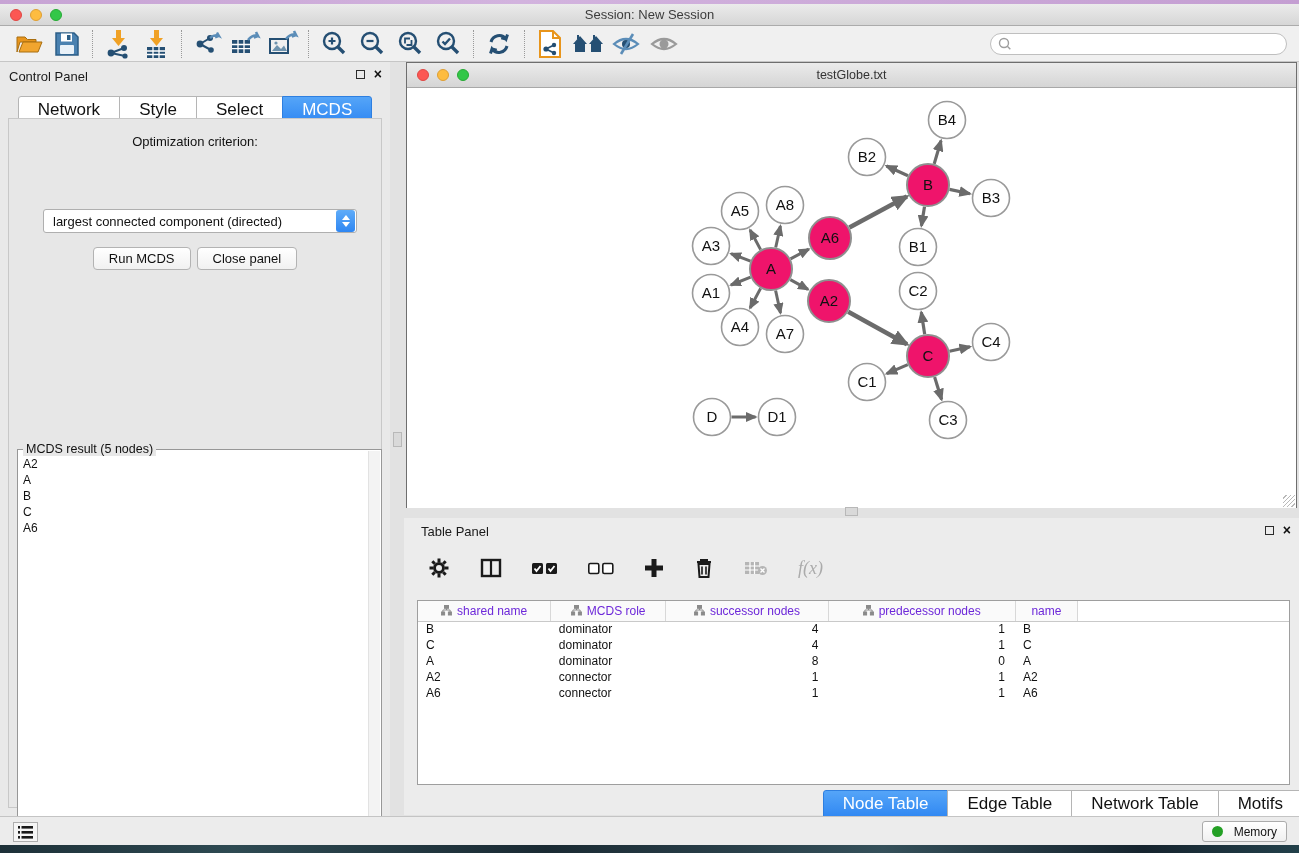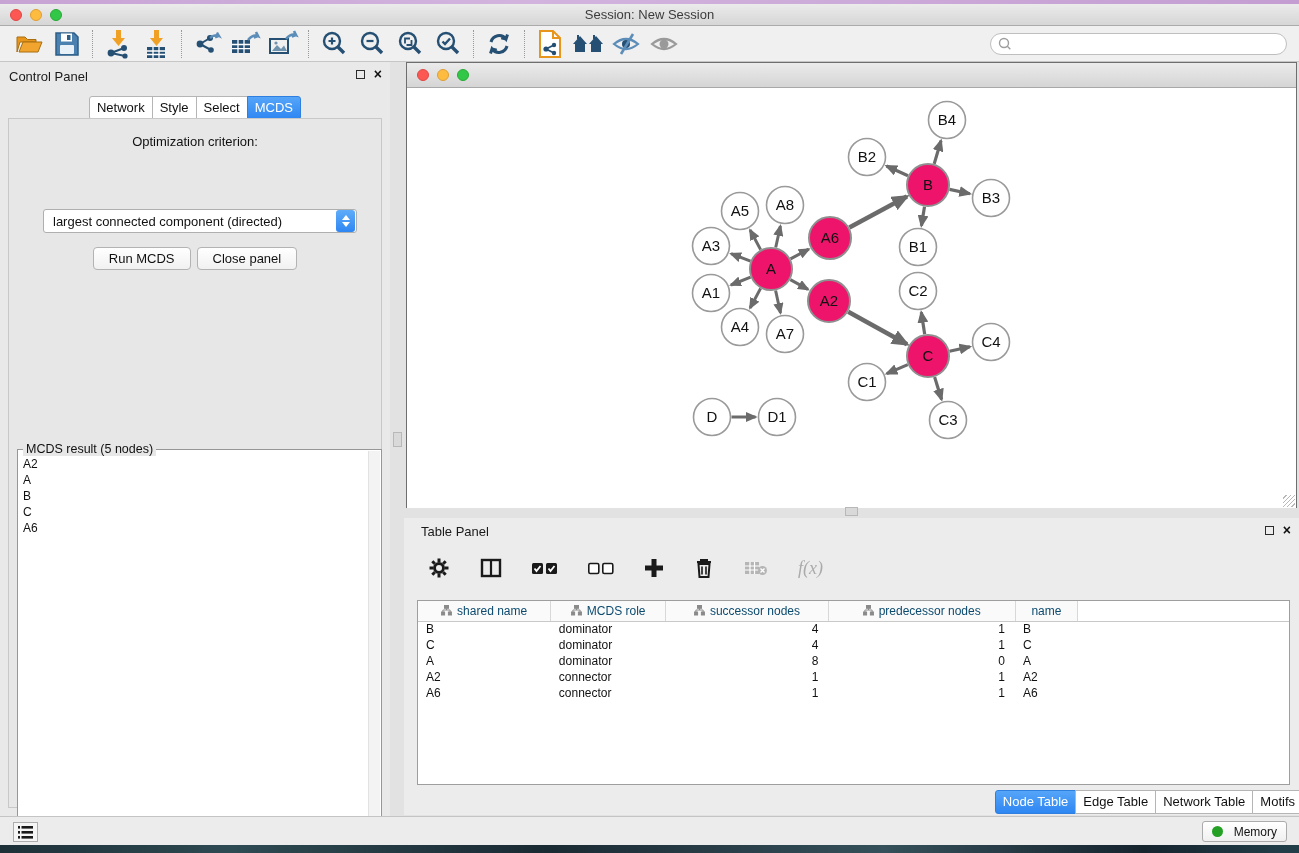--- a/index.html
+++ b/index.html
@@ -37,22 +37,22 @@
   .workspace { position:absolute; left:0; top:62px; width:1299px; height:754px; background:#E2E2E2; }
 
   
   .control-panel { position:absolute; left:0; top:0; width:390px; height:754px; background:#E9E9E9; }
   .cp-head { position:relative; height:28px; display:flex; align-items:center; }
   .cp-head .pt { font-size:13px; color:#1A1A1A; margin-left:9px; }
   .pan-btns { position:absolute; right:8px; top:7px; display:flex; gap:9px; align-items:center; }
   .float-box { width:9px; height:9px; border:1.5px solid #2B2B2B; display:inline-block; }
   .close-x { font-size:14px; font-weight:bold; color:#111; line-height:10px; }
   .cp-tabs { display:flex; justify-content:center; margin-top:6px; }
-  .tab { border:1px solid #B5B5B5; background:#FFF; color:#111; font-size:13px;
-    padding:3px 7px 4px; margin-left:-1px; }
+  .tab { border:1px solid #B5B5B5; background:#FFF; color:#111; font-size:17px;
+    padding:3px 19px 4px; margin-left:-1px; }
   .tab:first-child { border-top-left-radius:3px; border-bottom-left-radius:3px; margin-left:0; }
   .tab:last-child { border-top-right-radius:3px; border-bottom-right-radius:3px; }
   .tab.active { background:linear-gradient(#55A5F8,#2E86F2); border-color:#2E7FE0; color:#FFF; }
   .cp-content { position:absolute; left:8px; top:56px; width:374px; height:690px;
     background:#E7E7E7; border:1px solid #C8C8C8; }
   .opt-label { text-align:center; font-size:13px; color:#111; margin-top:15px; }
   .select-box { position:absolute; left:34px; top:90px; width:314px; height:24px;
     background:#FFF; border:1px solid #AFAFAF; border-radius:3px;
     display:flex; align-items:center;justify-content:space-between; }
   .select-box .val { flex:1; font-size:13px; color:#111; padding-left:9px; white-space:nowrap; }
@@ -95,21 +95,21 @@
   .table-panel { position:absolute; left:0; top:456px; width:895px; height:297px; background:#ECECEC; }
   .tp-head { position:relative; height:26px; display:flex; align-items:center; }
   .tp-head .pt { font-size:13px; color:#1A1A1A; margin-left:17px; }
   .tp-toolbar { height:48px; display:flex; align-items:center; gap:30px; padding-left:24px; }
   .tp-ic { display:flex; align-items:center; justify-content:center; }
   .fx { font-family:"Liberation Serif",serif; font-style:italic; font-size:18px; color:#ABABAB; }
   .node-table { position:absolute; left:13px; top:82px; width:873px; height:185px; background:#FFF;
     border:1px solid #9E9E9E; overflow:hidden; }
   table.nt { border-collapse:collapse; table-layout:fixed; }
   .nt th { background:#FAFAFA; border-right:1px solid #D8D8D8; border-bottom:1px solid #C9C9C9;
-    font-weight:normal; font-size:12px; color:#0c4a6e; height:20px; text-align:center; white-space:nowrap; overflow:hidden; }
+    font-weight:normal; font-size:12px; color:#6d28d9; height:20px; text-align:center; white-space:nowrap; overflow:hidden; }
   .nt th .hwrap { display:flex; align-items:center; justify-content:center; gap:5px; }
   .nt td { font-size:12px; color:#111; height:16px; padding:0 8px; white-space:nowrap; overflow:hidden; }
   .nt td.num { text-align:right; padding-right:10px; }
   .tp-tabs { position:absolute; left:4px; top:272px; width:100%; display:flex; justify-content:flex-end; }
 
   
   .statusbar { position:absolute; left:0; top:816px; width:1299px; height:29px; background:#ECECEC;
     border-top:1px solid #C4C4C4; }
   .list-btn { position:absolute; left:13px; top:5px; width:25px; height:20px; background:#F5F5F5;
     border:1px solid #ADADAD; display:flex; align-items:center; justify-content:center; }
@@ -313,20 +313,21 @@
 
     <div class="right-area">
 
       <div class="net-window">
         <div class="net-titlebar">
           <div class="lights">
             <span class="light red"></span>
             <span class="light yellow"></span>
             <span class="light green"></span>
           </div>
+          <div class="title">testGlobe.txt</div>
         </div>
         <div class="net-canvas">
           <svg id="graph-svg" width="889" height="420" viewBox="0 0 889 420">
               <defs>
                 <marker id="arw" markerWidth="4" markerHeight="3.4" refX="3.3" refY="1.7" orient="auto">
                   <path d="M0,0L4,1.7L0,3.4z" fill="#6B6B6B"></path>
                 </marker>
               </defs>
               <line x1="343.6" y1="189.2" x2="324.0" y2="197.0" stroke="#6B6B6B" stroke-width="3" marker-end="url(#arw)"></line>
               <line x1="343.5" y1="173.1" x2="324.1" y2="165.7" stroke="#6B6B6B" stroke-width="3" marker-end="url(#arw)"></line>

